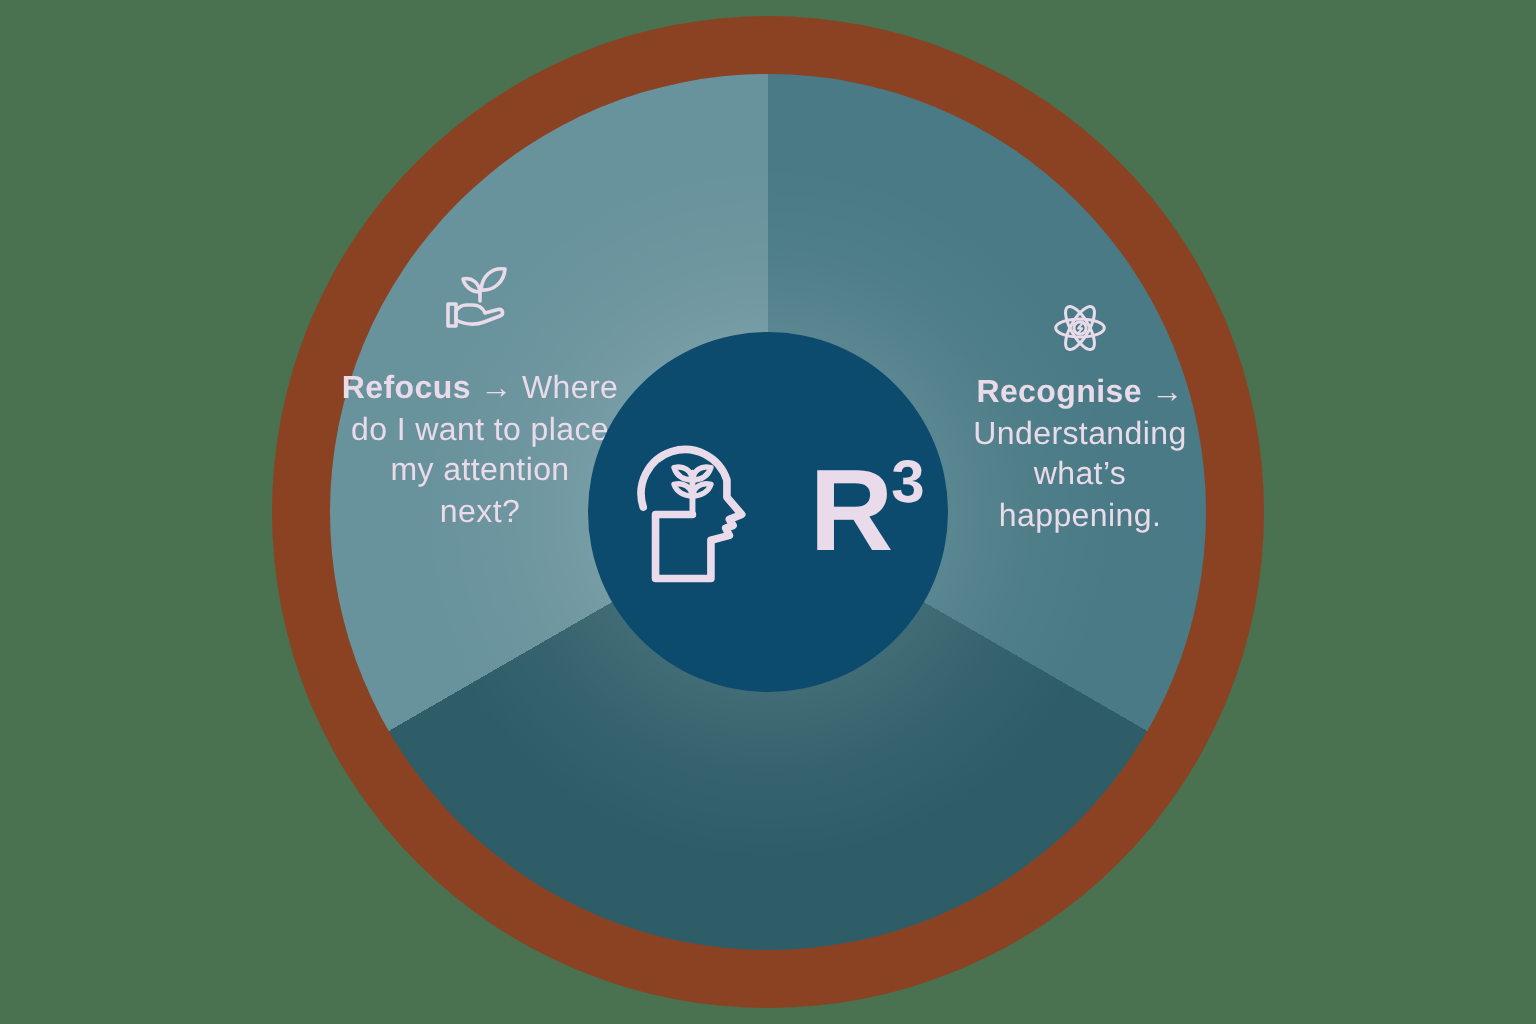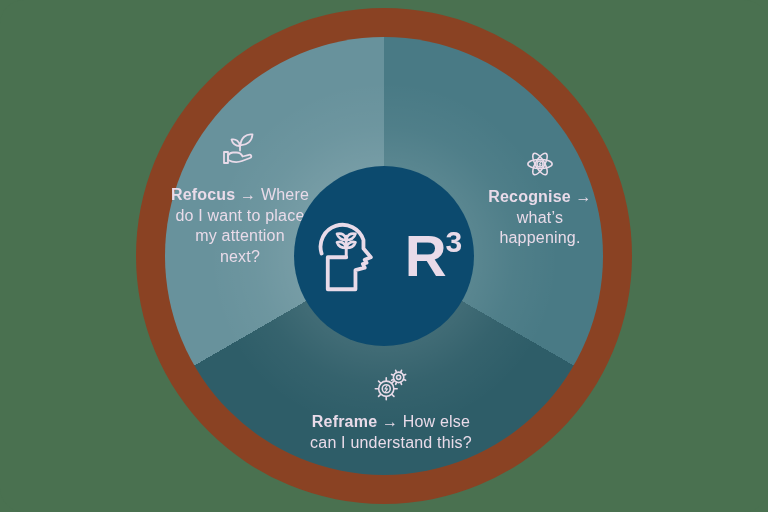--- a/index.html
+++ b/index.html
@@ -119,40 +119,26 @@
   <div class="seg-block" id="seg-recognise">
     <svg class="icon stroke-icon" width="36" height="36" viewBox="0 0 40 40" stroke-width="1.7">
       <ellipse cx="20" cy="20" rx="13.5" ry="5"></ellipse>
       <ellipse cx="20" cy="20" rx="13.5" ry="5" transform="rotate(60 20 20)"></ellipse>
       <ellipse cx="20" cy="20" rx="13.5" ry="5" transform="rotate(120 20 20)"></ellipse>
       <circle cx="20" cy="20" r="3.4"></circle>
       <path d="M21,17.8 L19,20.2 H21.2 L19.2,22.6" stroke-width="1.2"></path>
     </svg>
     <div class="seg-text">
       <div><b>Recognise</b> <span>→</span></div>
+      <div>Understanding</div>
       <div>what’s</div>
       <div>happening.</div>
     </div>
   </div>
 
-  <div class="seg-block" id="seg-reframe">
-    <svg class="icon stroke-icon" width="38" height="38" viewBox="0 0 40 40" stroke-width="1.7">
-      <circle cx="15" cy="25" r="8"></circle>
-      <circle cx="15" cy="25" r="4.2"></circle>
-      <path d="M23.5,25 H26.5 M21,31 l2.1,2.1 M15,33.5 v3 M9,31 l-2.1,2.1 M6.5,25 H3.5 M9,19 l-2.1,-2.1 M15,16.5 v-3 M21,19 l2.1,-2.1"></path>
-      <path d="M15.8,21.8 L13.6,25.2 H16.2 L14,28.4" stroke-width="1.2"></path>
-      <circle cx="28" cy="13" r="5.5"></circle>
-      <circle cx="28" cy="13" r="2.2"></circle>
-      <path d="M33.1,15.1 L35.4,16.1 M30.1,18.1 L31.1,20.4 M25.9,18.1 L24.9,20.4 M22.9,15.1 L20.6,16.1 M22.9,10.9 L20.6,9.9 M25.9,7.9 L24.9,5.6 M30.1,7.9 L31.1,5.6 M33.1,10.9 L35.4,9.9"></path>
-    </svg>
-    <div class="seg-text">
-      <div><b>Reframe</b> <span>→</span> <span>How else</span></div>
-      <div>can I understand this?</div>
-    </div>
-  </div>
 
   <div class="center-circle" style="background: #0c4a6e; gap: 20px;">
     <svg class="stroke-icon" width="64" height="72" viewBox="0 0 52 58" stroke-width="3.1">
       <path d="M7,27 A17.5,17.5 0 1 1 41,16 L41,23 L47,30 L42,32 L43.5,34.5 L40.5,35.5 L42,38.5 L34.5,40.5 L34.5,56 L12,56 L12,30 L27,30"></path>
       <path d="M27,30 V13" stroke-width="2.4"></path>
       <g stroke-width="2.2">
         <path d="M27,16 C23,16 20.5,14 19.5,11 C23.5,10 26.5,12 27,16 Z"></path>
         <path d="M27,16 C31,16 33.5,14 34.5,11 C30.5,10 27.5,12 27,16 Z"></path>
         <path d="M27,22.5 C23.5,22.5 20.5,20.8 19.5,17.8 C23.5,16.8 26.5,19 27,22.5 Z"></path>
         <path d="M27,22.5 C30.5,22.5 33.5,20.8 34.5,17.8 C30.5,16.8 27.5,19 27,22.5 Z"></path>

